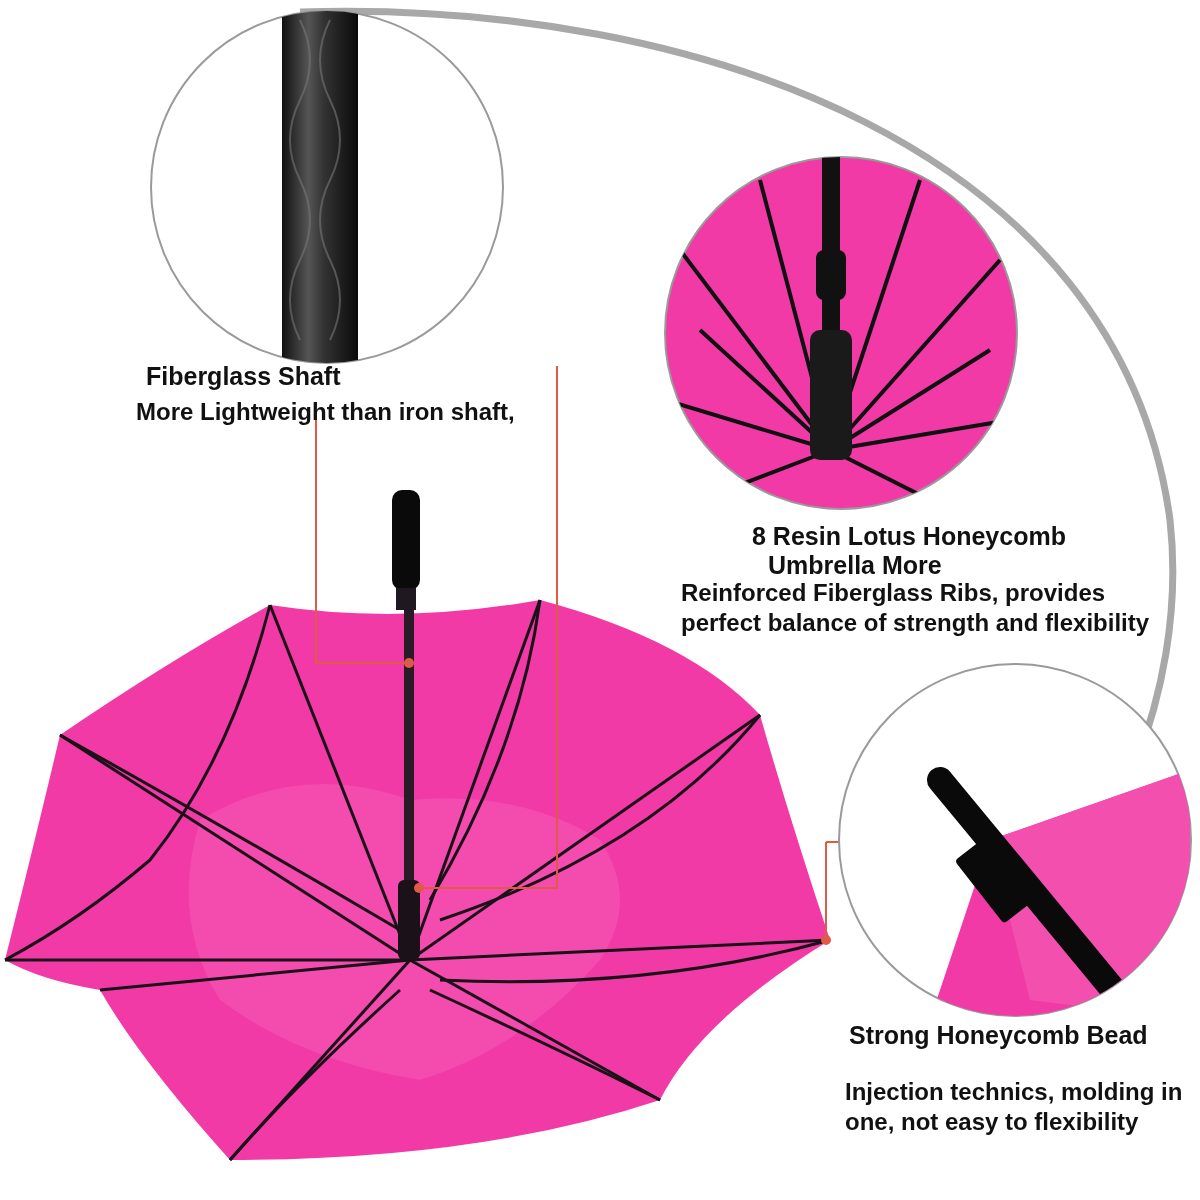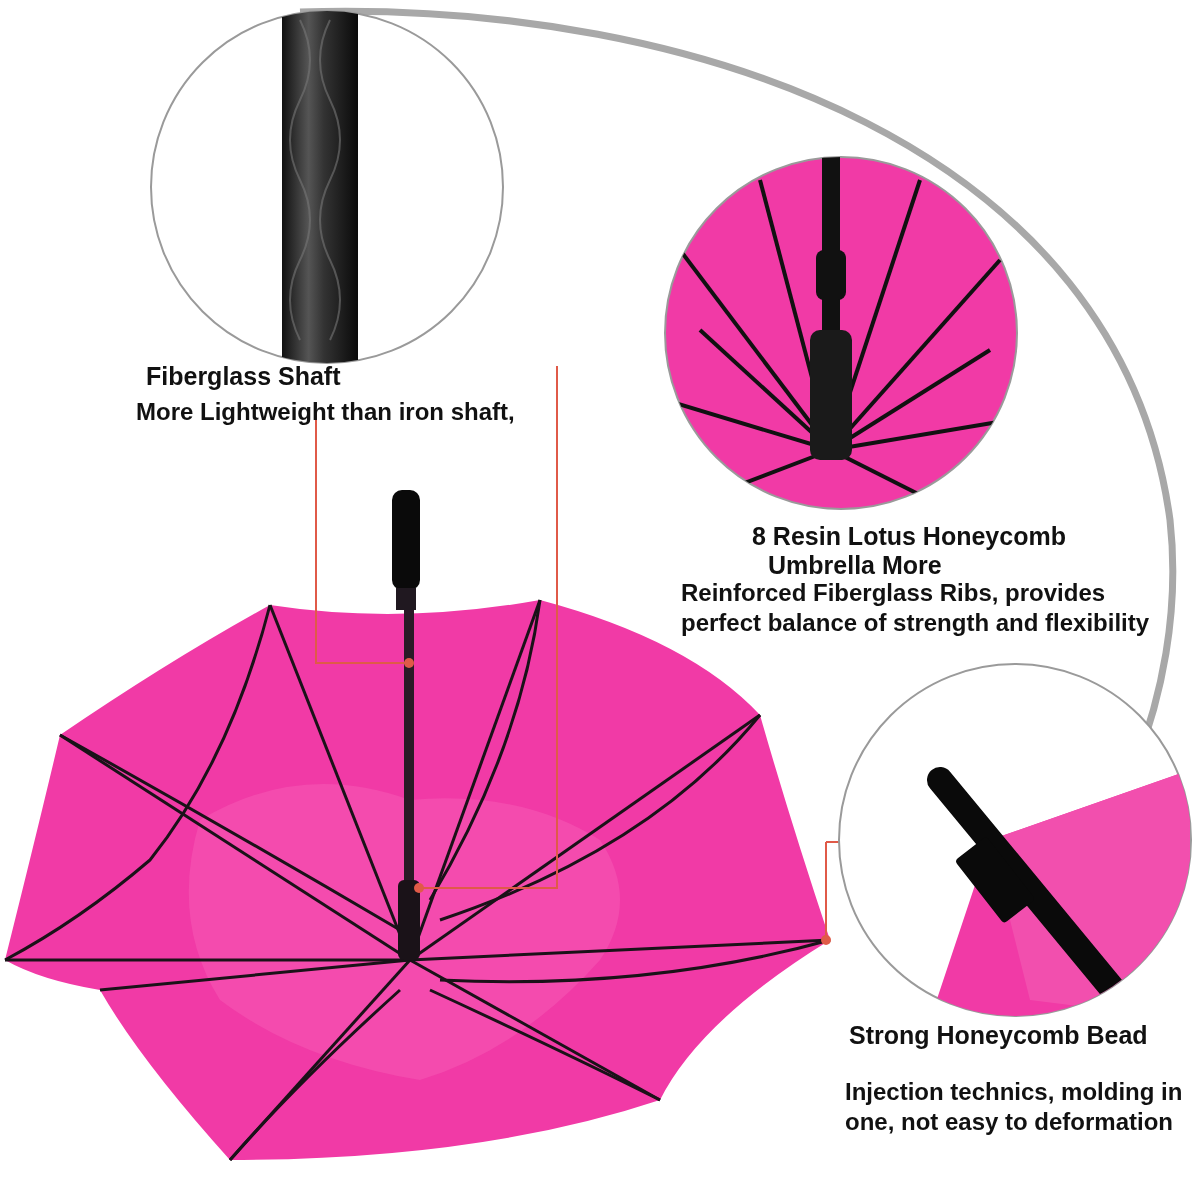--- a/index.html
+++ b/index.html
@@ -131,14 +131,14 @@
 <div class="abs" style="left:681px;top:578px;">
   <div class="desc">Reinforced Fiberglass Ribs, provides</div>
   <div class="desc">perfect balance of strength and flexibility</div>
 </div>
 
 <div class="abs" style="left:849px;top:1020px;">
   <div class="title">Strong Honeycomb Bead</div>
 </div>
 <div class="abs" style="left:845px;top:1057px;margin-top:20px;">
   <div class="desc">Injection technics, molding in</div>
-  <div class="desc">one, not easy to deformation</div>
+  <div class="desc">one, not easy to flexibility</div>
 </div>
 
 </body></html>

